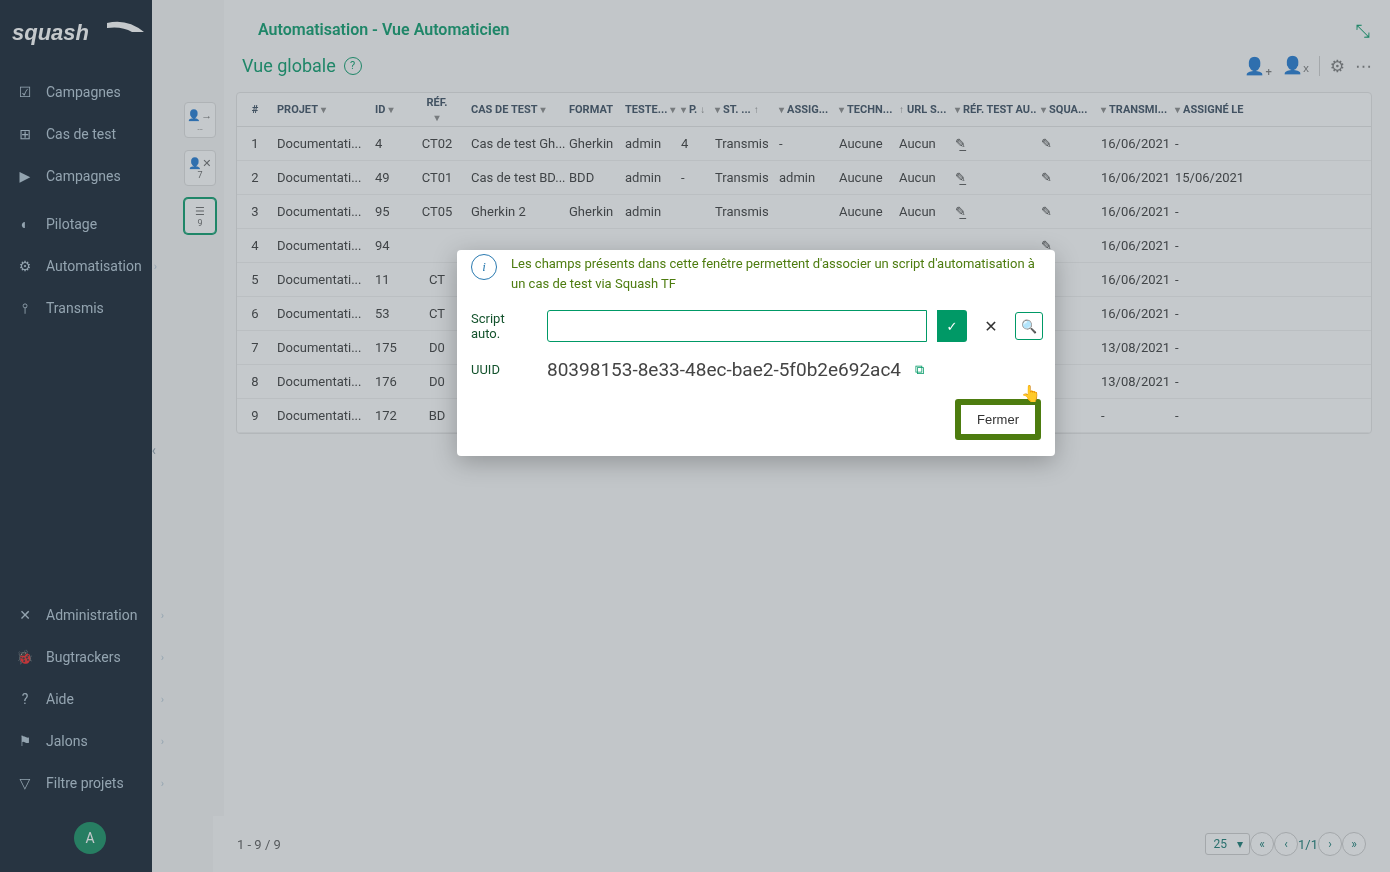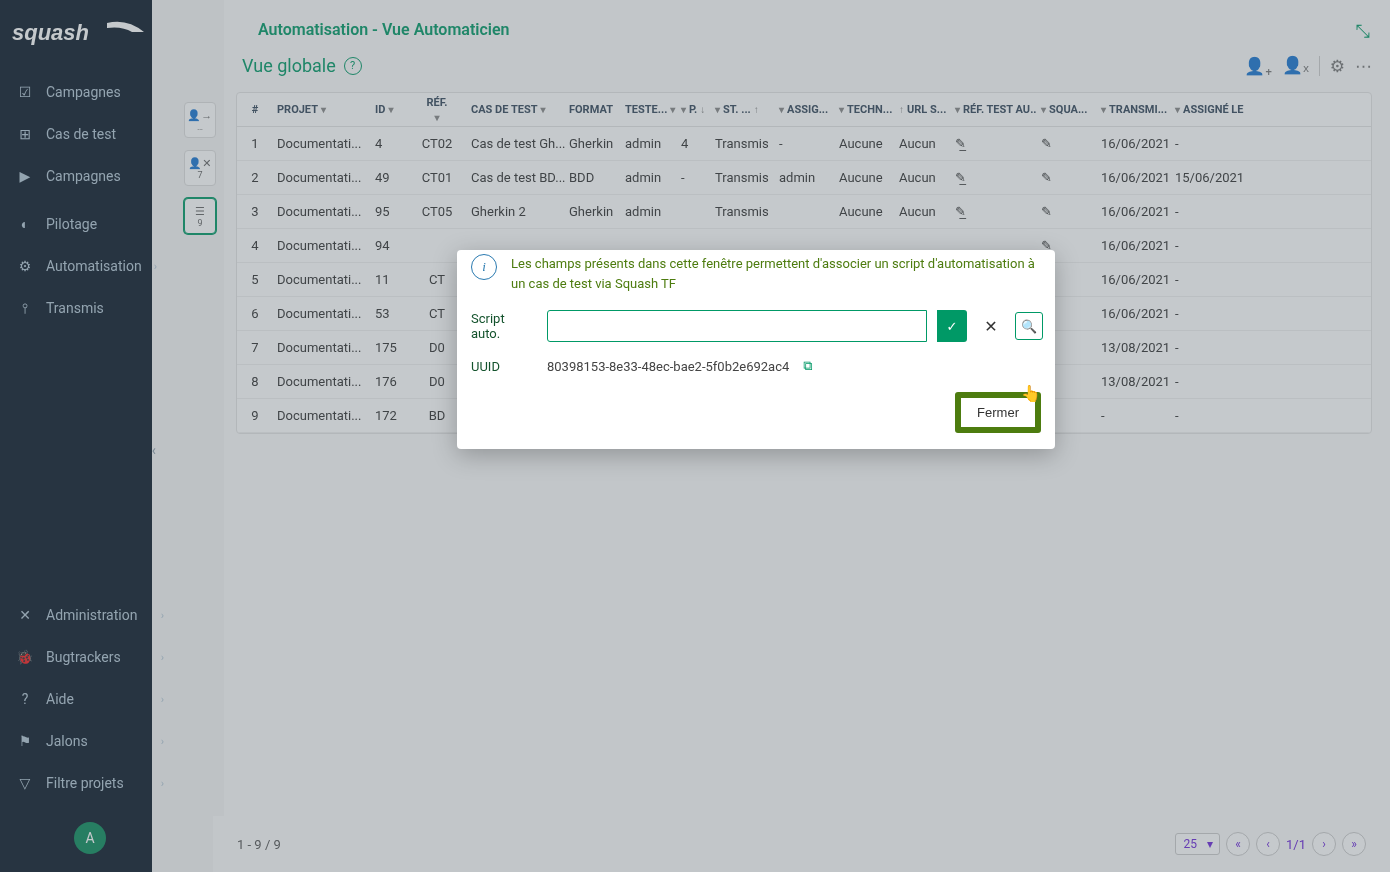--- a/index.html
+++ b/index.html
@@ -44,37 +44,37 @@
 .c-assig { width: 60px; }
 .c-tech { width: 60px; }
 .c-url { width: 56px; }
 .c-refauto { width: 86px; }
 .c-squa { width: 60px; }
 .c-trans { width: 74px; }
 .c-assigle { width: 78px; }
 .edit-icon { font-size: 13px; color: #333; cursor: pointer; }
 .footer { position: absolute; bottom: 0; left: 213px; right: 0; height: 56px; background: #fbfbfb; display: flex; align-items: center; padding: 0 24px; }
 .range { color: #555; }
-.pager { margin-left: auto; display: flex; align-items: center; gap: 6px; color: #6d28d9; }
+.pager { margin-left: auto; display: flex; align-items: center; color: #0f766e; }
 .pg-sel { border: 1px solid #ccc; border-radius: 3px; padding: 3px 22px 3px 8px; font-size: 12px; background: #fff; position: relative; }
 .pg-btn { width: 24px; height: 24px; border: 1px solid #ccc; border-radius: 50%; display: flex; align-items: center; justify-content: center; cursor: pointer; background: #fff; font-size: 12px; }
 .overlay { position: absolute; inset: 0; background: rgba(90,100,110,0.35); }
 .modal { position: absolute; left: 457px; top: 250px; width: 598px; background: #fff; border-radius: 4px; box-shadow: 0 6px 24px rgba(0,0,0,0.25); }
 .modal-header { padding: 18px 20px 12px 14px; color: #4a5568; font-size: 17px; font-weight: 500; }
 .modal-info { display: flex; gap: 14px; padding: 4px 20px 8px 14px; }
 .info-icon { width: 26px; height: 26px; border: 1.5px solid #2a7ab0; border-radius: 50%; display: flex; align-items: center; justify-content: center; color: #2a7ab0; font-size: 13px; font-style: italic; font-family: serif; flex-shrink: 0; }
 .info-text { color: #4d7c0f; font-size: 13px; line-height: 1.55; }
 .modal-row { display: flex; align-items: center; padding: 8px 12px 8px 14px; gap: 10px; }
 .row-label { width: 66px; color: #14532d; font-size: 13px; }
 .script-input { flex: 1; height: 32px; border: 1.5px solid #009966; border-radius: 3px 0 0 3px; padding: 0 8px; outline: none; }
 .btn-confirm { width: 30px; height: 32px; background: #009966; color: #fff; display: flex; align-items: center; justify-content: center; cursor: pointer; border-radius: 0 3px 3px 0; }
 .btn-cancel { width: 28px; height: 32px; color: #333; display: flex; align-items: center; justify-content: center; cursor: pointer; font-size: 16px; }
 .btn-search { width: 28px; height: 28px; border: 1px solid #009966; border-radius: 3px; color: #009966; display: flex; align-items: center; justify-content: center; cursor: pointer; position: relative; }
 .cursor-hand { position: absolute; left: 1021px; top: 384px; font-size: 16px; pointer-events: none; z-index: 200; }
-.uuid-val { color: #444; font-size: 13px; }
+.uuid-val { color: #444; font-size: 19px; }
 .copy-ic { color: #009966; font-size: 13px; cursor: pointer; margin-left: 4px; }
 .modal-footer { padding: 10px 14px 16px; display: flex; justify-content: flex-end; }
 .btn-close { border: 6px solid #4d7c0f; padding: 7px 16px; border-radius: 3px; background: #fff; color: #333; cursor: pointer; font-size: 13px; }
 .divider-v { width: 1px; height: 20px; background: #ccc; }
 </style>
 </head>
 <body>
 
 <div class="sidebar">
   <div class="logo">

